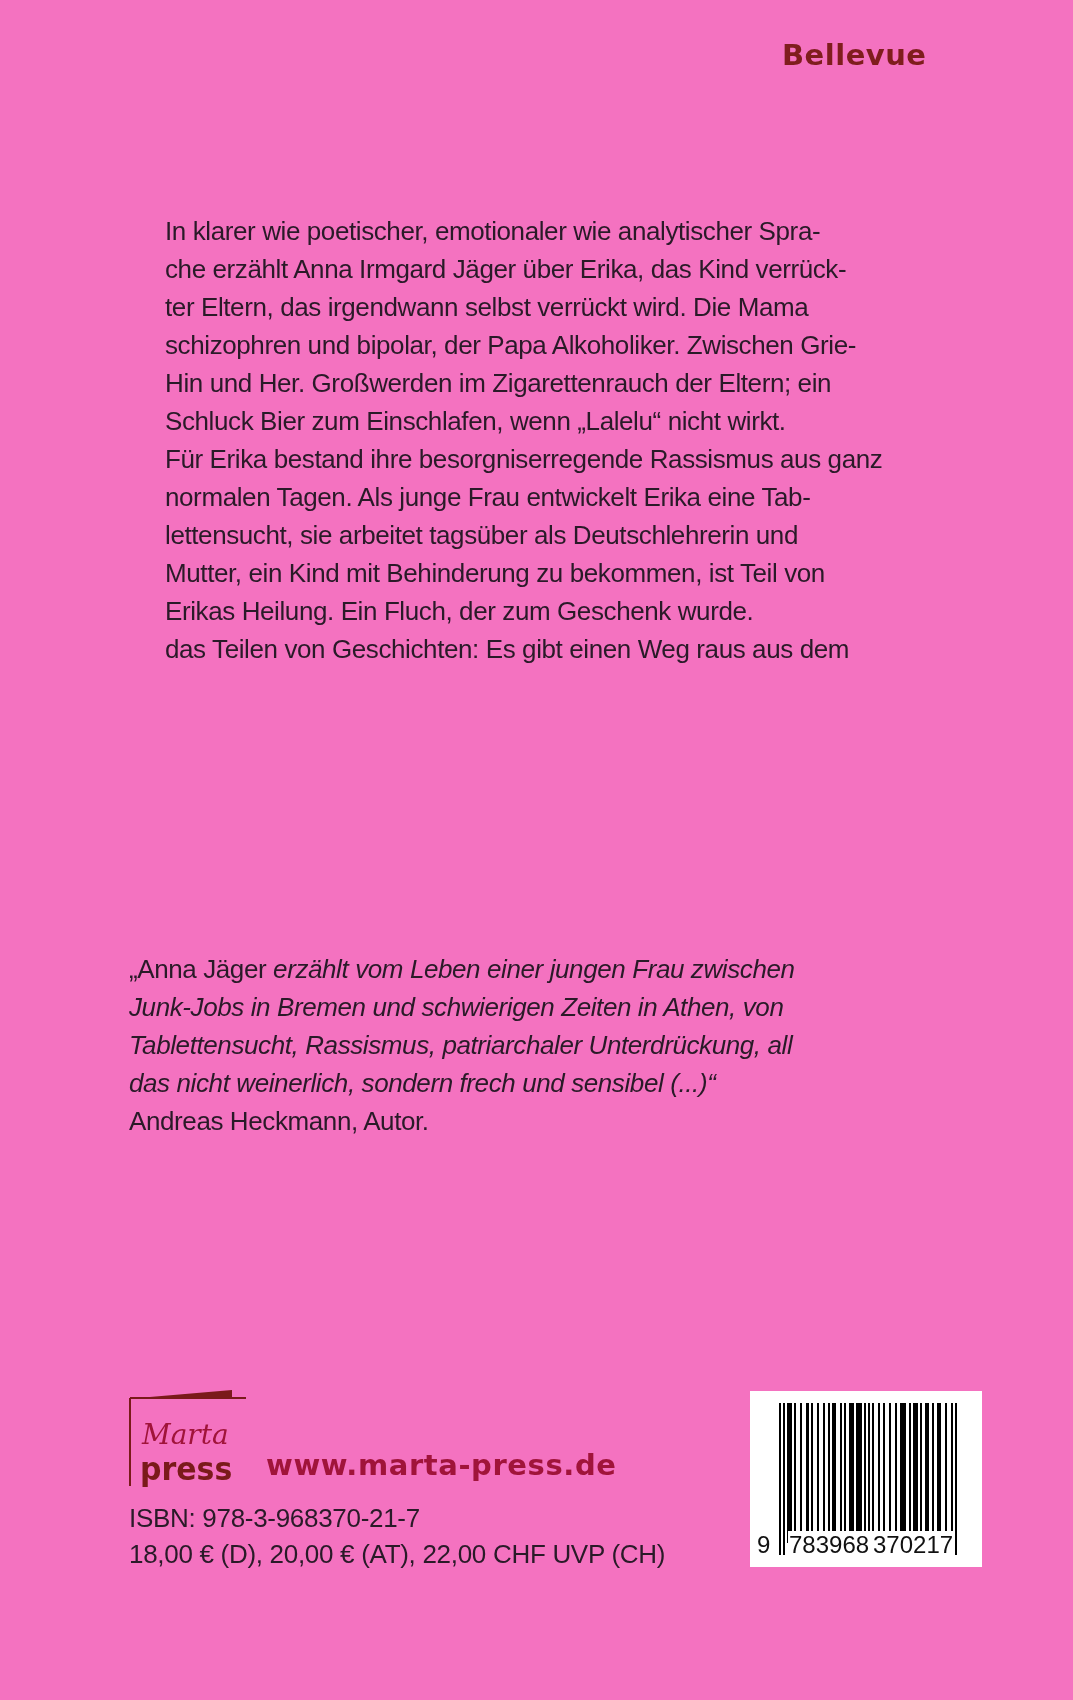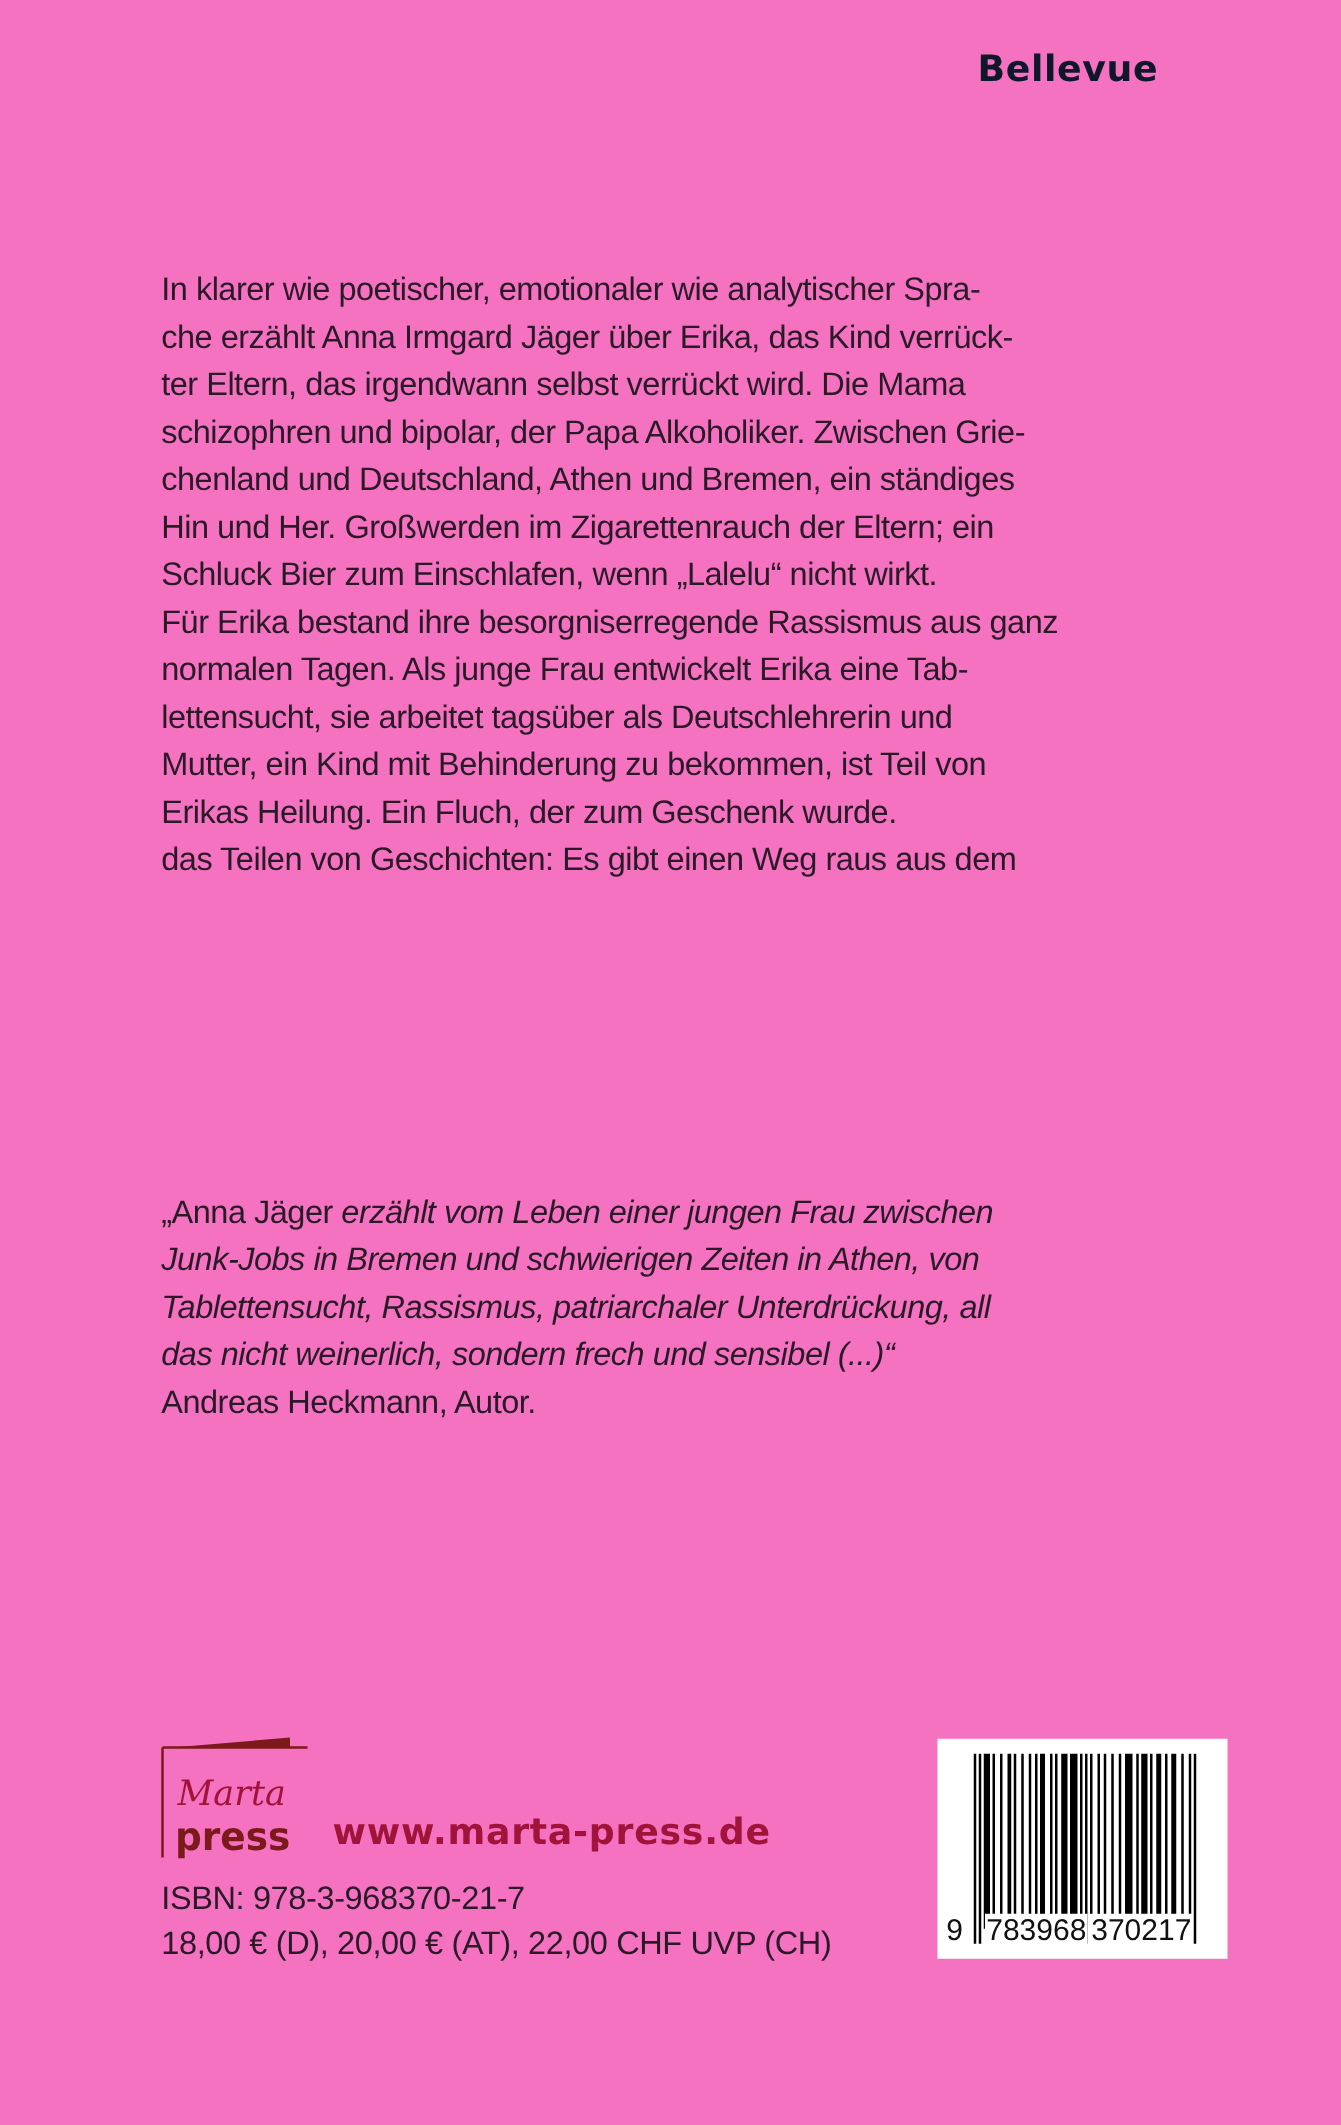--- a/index.html
+++ b/index.html
@@ -8,29 +8,29 @@
     background: #F472C0;
     position: relative;
     overflow: hidden;
     font-family: "Liberation Sans", "DejaVu Sans", sans-serif;
     color: #2a1a28;
   }
   .series {
     position: absolute; left: 782px; top: 38px;
     font-family: "DejaVu Sans", sans-serif;
     font-weight: bold; font-size: 29px;
-    color: #0f172a; letter-spacing: 0.5px;
+    color: #7f1d1d; letter-spacing: 0.5px;
   }
   .blurb {
     position: absolute; left: 129px; top: 212px; width: 830px;
     font-size: 26px; line-height: 38px;
     font-family: "Liberation Sans", sans-serif;
     letter-spacing: -0.4px;
   }
-  .blurb .line { display: block; white-space: nowrap; }
+  .blurb .line { display: block; white-space: nowrap; margin-left: 36px; }
   .quote {
     position: absolute; left: 129px; top: 950px; width: 830px;
     font-size: 26px; line-height: 38px;
     letter-spacing: -0.4px;
   }
   .quote .line { display: block; white-space: nowrap; }
   .quote em { font-style: italic; }
   .logo {
     position: absolute; left: 128px; top: 1388px; width: 120px; height: 100px;
   }
@@ -59,21 +59,20 @@
 </head>
 <body>
 
 <div class="series">Bellevue</div>
 
 <div class="blurb">
   <span class="line">In klarer wie poetischer, emotionaler wie analytischer Spra-</span>
   <span class="line">che erzählt Anna Irmgard Jäger über Erika, das Kind verrück-</span>
   <span class="line">ter Eltern, das irgendwann selbst verrückt wird. Die Mama</span>
   <span class="line">schizophren und bipolar, der Papa Alkoholiker. Zwischen Grie-</span>
-  <span class="line">chenland und Deutschland, Athen und Bremen, ein ständiges</span>
   <span class="line">Hin und Her. Großwerden im Zigarettenrauch der Eltern; ein</span>
   <span class="line">Schluck Bier zum Einschlafen, wenn „Lalelu“ nicht wirkt.</span>
   <span class="line">Für Erika bestand ihre besorgniserregende Rassismus aus ganz</span>
   <span class="line">normalen Tagen. Als junge Frau entwickelt Erika eine Tab-</span>
   <span class="line">lettensucht, sie arbeitet tagsüber als Deutschlehrerin und</span>
   <span class="line">Mutter, ein Kind mit Behinderung zu bekommen, ist Teil von</span>
   <span class="line">Erikas Heilung. Ein Fluch, der zum Geschenk wurde.</span>
   <span class="line">das Teilen von Geschichten: Es gibt einen Weg raus aus dem</span>
 </div>
 

